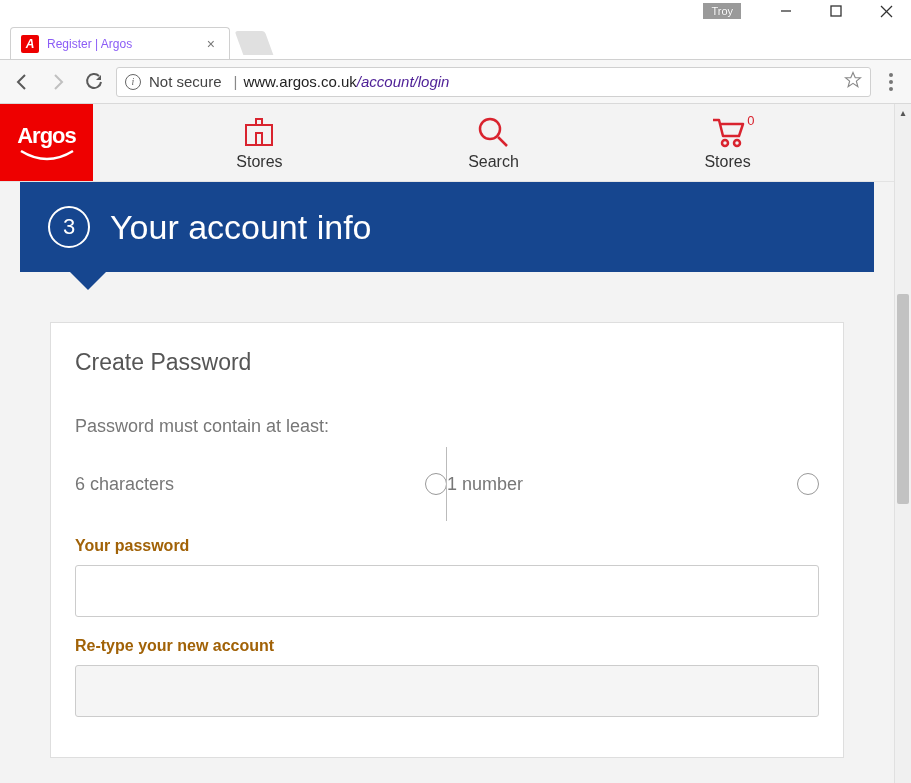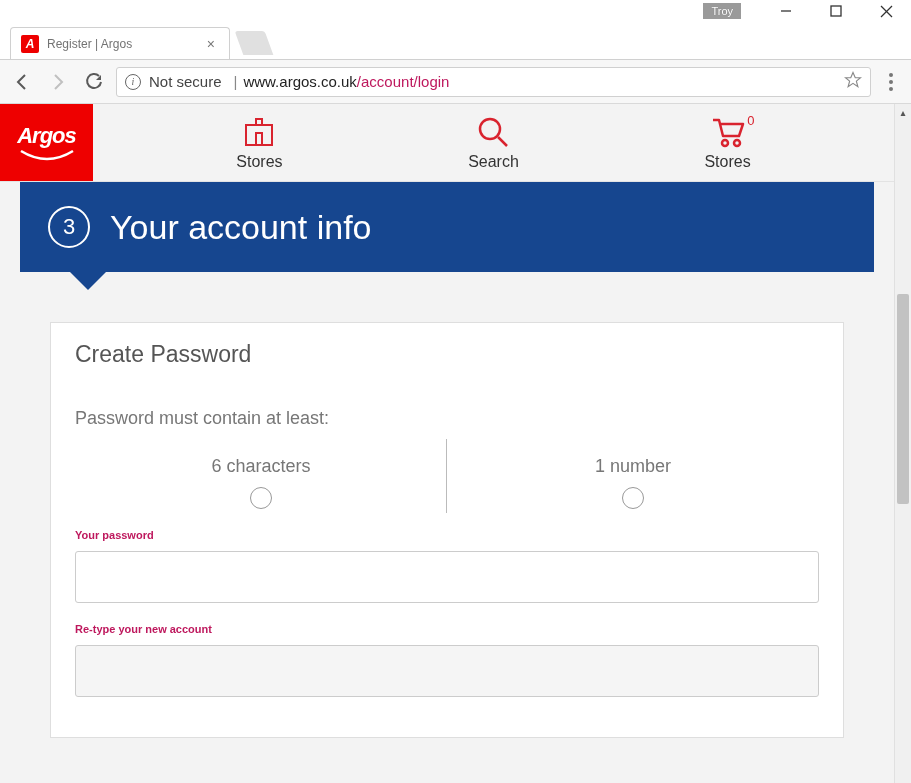--- a/index.html
+++ b/index.html
@@ -9,71 +9,71 @@
 .titlebar { height: 22px; background: #fff; display: flex; justify-content: flex-end; align-items: center; }
 .titlebar .badge { background: #9a9a9a; color: #fff; font-size: 11px; padding: 2px 8px; margin-right: 20px; text-shadow: 0 0 1px rgba(0,0,0,0.3); }
 .winbtn { width: 50px; height: 22px; display: flex; align-items: center; justify-content: center; }
 .winbtn svg { display: block; }
 
 
 .tabstrip { height: 38px; background: #fff; display: flex; align-items: flex-end; padding-left: 10px; border-bottom: 1px solid #d0d0d0; }
 .tab { display: flex; align-items: center; height: 32px; background: #f2f2f2; border: 1px solid #d0d0d0; border-bottom: none; border-radius: 4px 4px 0 0; padding: 0 10px; margin-right: -1px; min-width: 220px; position: relative; }
 .tab.active { background: #fff; z-index: 2; }
 .favicon { width: 18px; height: 18px; background: #ee0000; color: #fff; display: flex; align-items: center; justify-content: center; font-style: italic; font-weight: bold; font-size: 12px; border-radius: 2px; margin-right: 8px; }
-.tab-title { font-size: 12px; color: #737373; flex: 1; }
+.tab-title { font-size: 12px; color: #8b5cf6; flex: 1; }
 .tab-close { font-size: 14px; color: #777; padding: 0 4px; }
 .newtab { width: 30px; height: 24px; background: #e0e0e0; border-radius: 3px 3px 0 0; margin-left: 10px; margin-bottom: 4px; transform: skewX(20deg); }
 
 
 .addrbar { height: 44px; background: #f7f7f7; border-bottom: 1px solid #d9d9d9; display: flex; align-items: center; padding: 0 8px; gap: 8px; }
 .navicon { width: 28px; height: 28px; display: flex; align-items: center; justify-content: center; color: #5a5a5a; }
 .navicon.disabled { color: #c0c0c0; }
 .omnibox { flex: 1; height: 30px; border: 1px solid #d0d0d0; border-radius: 3px; background: #fff; display: flex; align-items: center; padding: 0 8px; font-size: 15px; }
 .omnibox .info { width: 16px; height: 16px; border: 1.5px solid #666; border-radius: 50%; display: flex; align-items: center; justify-content: center; font-size: 10px; color: #666; margin-right: 8px; font-family: serif; font-style: italic; }
 .omnibox .secure { color: #444; margin-right: 6px; }
 .omnibox .sep { color: #888; margin: 0 6px; }
 .omnibox .host { color: #222; }
-.omnibox .path { color: #be185d; }
+.omnibox .path { color: #4c1d95; font-style: italic; }
 .star { margin-left: auto; color: #888; }
 .menu3 { width: 24px; display: flex; flex-direction: column; align-items: center; gap: 3px; }
 .menu3 span { width: 4px; height: 4px; background: #777; border-radius: 50%; }
 
 
 .viewport-wrap { display: flex; height: calc(783px - 22px - 38px - 44px); }
 .viewport { flex: 1; overflow: hidden; background: #f3f3f3; }
 .scrolltrack { width: 17px; background: #f0f0f0; border-left: 1px solid #e0e0e0; position: relative; }
 .scrollup { position: absolute; top: 0; left: 0; right: 0; height: 17px; display: flex; align-items: center; justify-content: center; color: #555; font-size: 10px; }
 .scrollthumb { position: absolute; top: 190px; left: 2px; right: 2px; height: 210px; background: #c2c2c2; border-radius: 2px; }
 
 
 .siteheader { height: 78px; background: #f3f3f3; border-bottom: 1px solid #e3e3e3; display: flex; align-items: stretch; }
-.logo { width: 93px; background: #ee0000; color: #fff; display: flex; flex-direction: column; align-items: center; justify-content: center; font-style: italic; font-weight: bold; font-size: 22px; letter-spacing: -1px; }
+.logo { width: 93px; background: #ee0000; color: #fff; display: flex; flex-direction: column; align-items: center; justify-content: center; font-weight: bold; font-size: 22px; letter-spacing: -1px; }
 .logo .smile { width: 56px; height: 14px; }
 .navarea { flex: 1; display: flex; justify-content: space-around; align-items: center; max-width: 700px; margin: 0 auto; }
 .navlink { display: flex; flex-direction: column; align-items: center; color: #333; font-size: 16px; gap: 4px; }
 .navlink .icon { width: 34px; height: 34px; display: flex; align-items: center; justify-content: center; color: #d9232e; position: relative; }
 .cart-count { position: absolute; top: -2px; right: -10px; color: #d9232e; font-size: 13px; }
 
 
 .mainpad { padding: 0 20px; }
 .stepheader { background: #16468f; color: #fff; height: 90px; display: flex; align-items: center; padding: 0 28px; position: relative; }
 .stepheader::after { content: ""; position: absolute; left: 50px; bottom: -18px; border-left: 18px solid transparent; border-right: 18px solid transparent; border-top: 18px solid #16468f; }
 .stepcircle { width: 42px; height: 42px; border: 2.5px solid #fff; border-radius: 50%; display: flex; align-items: center; justify-content: center; font-size: 22px; font-weight: 300; margin-right: 20px; }
 .steptitle { font-size: 34px; font-weight: 400; }
 
-.card { margin: 50px 30px 0; border: 1px solid #dedede; padding: 18px 24px 40px; background: #fff; }
+.card { margin: 50px 30px 0; border: 1px solid #dedede; padding: 26px 24px 40px; background: #fff; }
 .cardtitle { font-size: 23px; color: #555; font-weight: 400; margin-bottom: 22px; }
 .reqtext { font-size: 18px; color: #777; margin-bottom: 14px; margin-top: 40px; }
 .reqrow { display: flex; height: 66px; }
-.reqcell { flex: 1; display: flex; flex-direction: column; align-items: center; justify-content: flex-end; gap: 10px; position: relative; }
+.reqcell { flex: 1; display: flex; flex-direction: row; align-items: center; justify-content: space-between; gap: 10px; position: relative; }
 .reqcell:not(:last-child)::after { content: ""; position: absolute; right: 0; top: -4px; bottom: -4px; width: 1px; background: #bbb; }
 .reqlabel { font-size: 18px; color: #777; }
 .reqcirc { width: 22px; height: 22px; border: 1.5px solid #999; border-radius: 50%; }
 
-.fieldlabel { font-size: 11px; color: #be185d; font-weight: bold; margin-top: 20px; margin-bottom: 10px; }
+.fieldlabel { font-size: 16px; color: #a16207; font-weight: bold; margin-top: 20px; margin-bottom: 10px; }
 .textfield { width: 100%; height: 52px; border: 1px solid #ccc; border-radius: 3px; padding: 0 12px; font-size: 16px; }
 .textfield.readonly { background: #f5f5f5; }
 </style>
 </head>
 <body>
 
 <div class="titlebar">
   <div class="badge">Troy</div>
   <div class="winbtn">
     <svg width="12" height="12">

